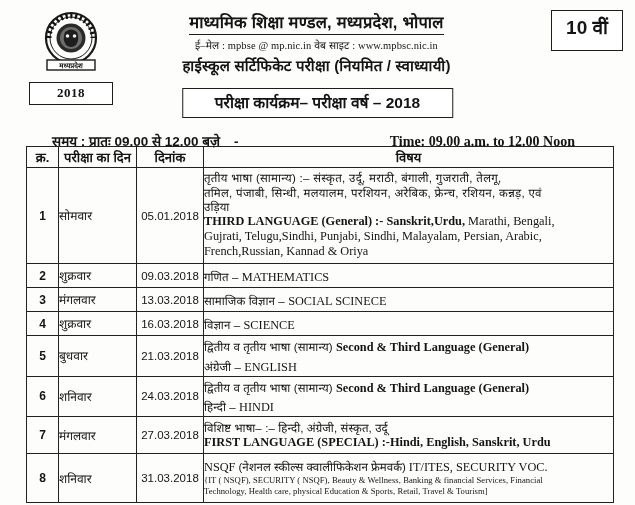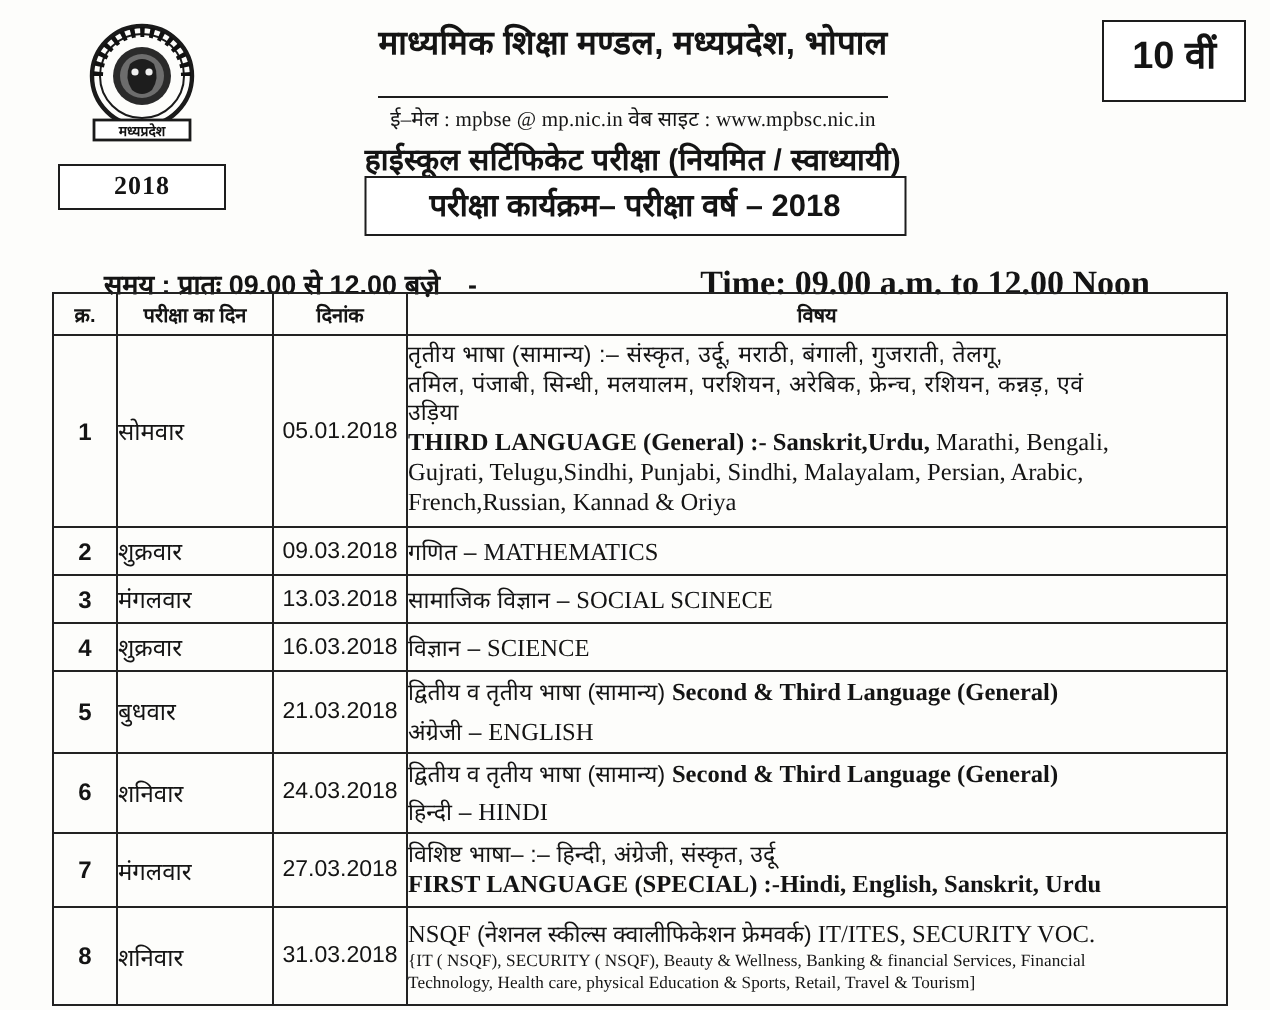--- a/index.html
+++ b/index.html
@@ -70,21 +70,21 @@
     top: 12px;
     text-align: center;
   }
   .board-name {
     font-family: "Liberation Sans", sans-serif;
     font-size: 16.5px;
     font-weight: bold;
     letter-spacing: 0.2px;
     border-bottom: 1.4px solid #1d1d1d;
     display: inline-block;
-    padding-bottom: 15px;
+    padding-bottom: 1px;
     line-height: 1.25;
   }
   .contact-line {
     font-family: "Liberation Serif", serif;
     font-size: 10.5px;
     margin-top: 3px;
     letter-spacing: 0.1px;
     white-space: nowrap;
   }
   .exam-type {
@@ -125,21 +125,21 @@
     font-weight: bold;
   }
   .time-dash {
     font-family: "Liberation Sans", sans-serif;
     font-size: 13.5px;
     font-weight: bold;
     margin-left: 14px;
   }
   .time-en {
     font-family: "Liberation Serif", serif;
-    font-size: 17px;
+    font-size: 14px;
     font-weight: bold;
     margin-left: auto;
     padding-right: 34px;
   }
 
   
   table.schedule {
     position: absolute;
     left: 26px;
     top: 146px;
@@ -153,21 +153,21 @@
     padding: 0;
     vertical-align: middle;
   }
   .col-sr    { width: 32px; }
   .col-day   { width: 78px; }
   .col-date  { width: 67px; }
 
   thead th {
     text-align: center;
     font-family: "Liberation Sans", sans-serif;
-    font-size: 10px;
+    font-size: 13px;
     font-weight: bold;
     height: 20px;
     padding: 1px 0 2px;
   }
 
   td.sr {
     text-align: center;
     font-family: "Liberation Sans", sans-serif;
     font-size: 12px;
     font-weight: bold;

